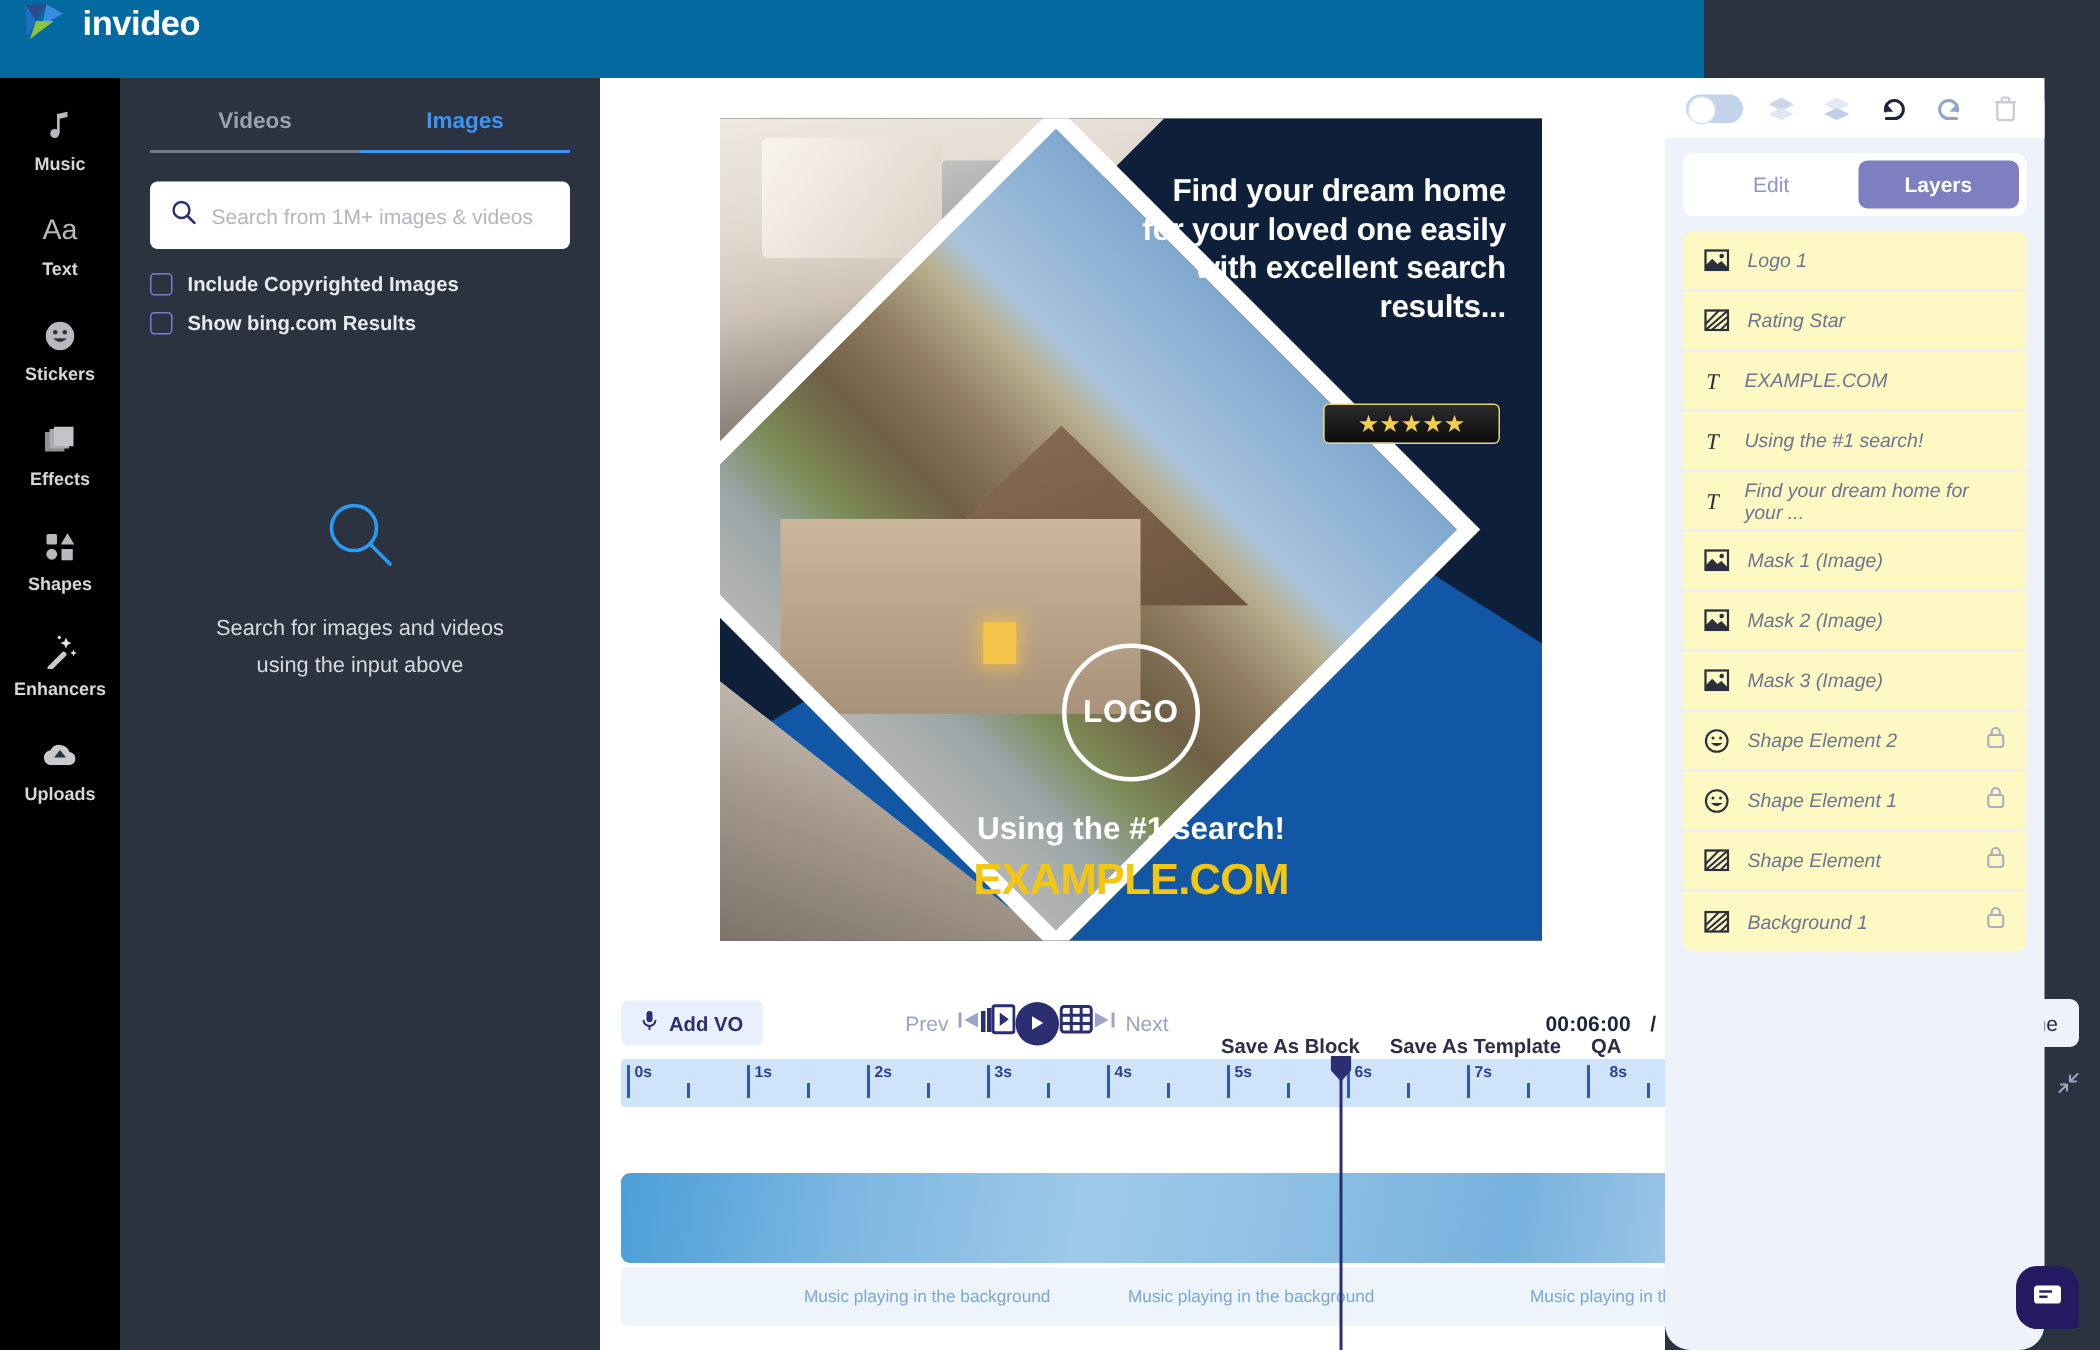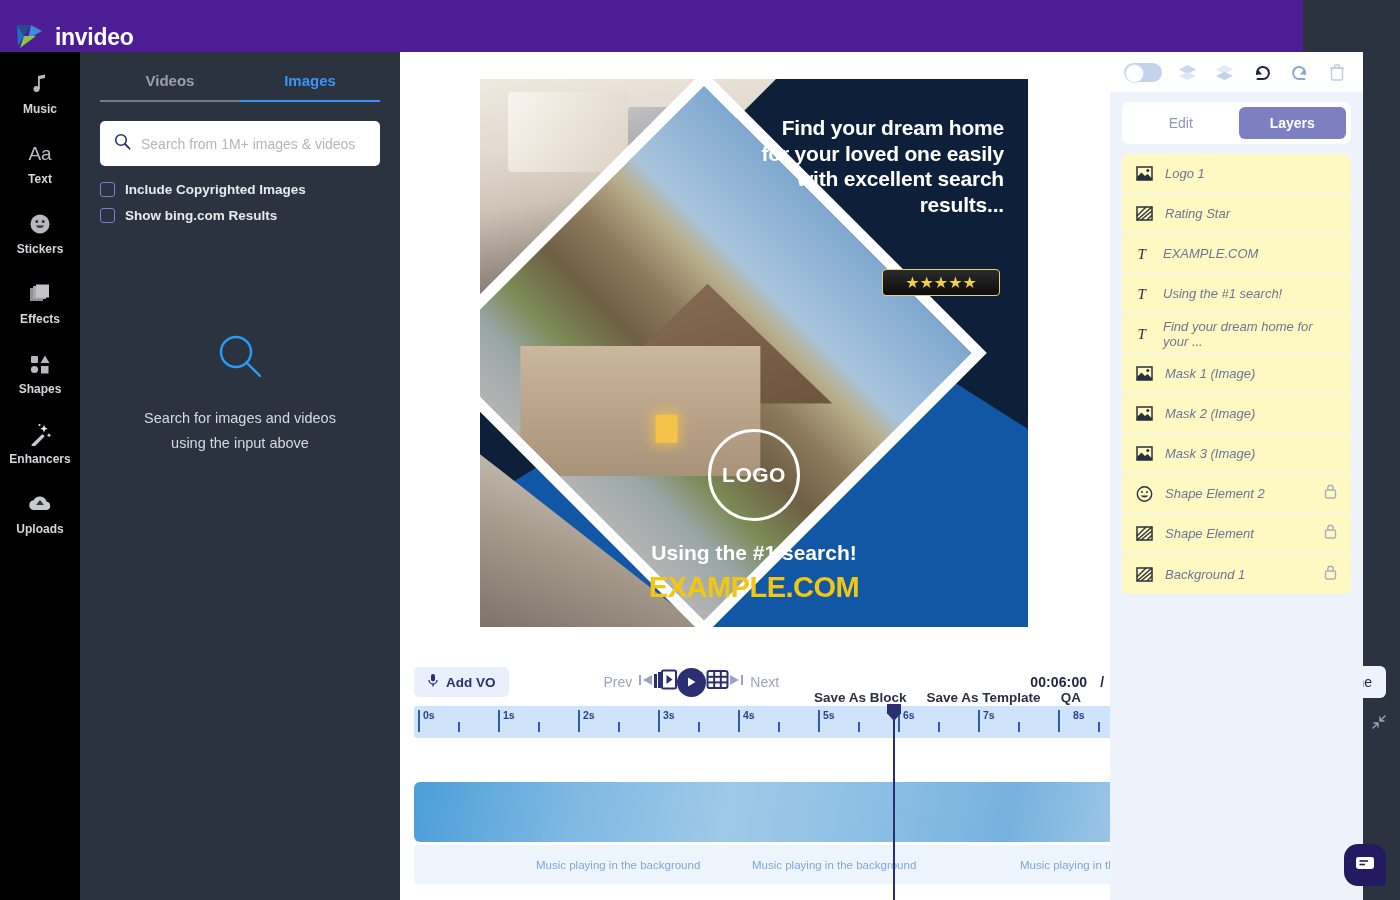--- a/index.html
+++ b/index.html
@@ -6,22 +6,22 @@
   html, body {
     width: 1400px; height: 900px;
     font-family: "Liberation Sans", sans-serif;
     overflow: hidden;
     background: #2b3340;
   }
   #app { position: relative; width: 1400px; height: 900px; }
 
   
   .topbar {
-    position: absolute; left: 0; top: 0; width: 1303px; height: 52px;
-    background: #4c1d95; display: flex; align-items: flex-end;
+    position: absolute; left: 0; top: 0; width: 1136px; height: 52px;
+    background: #0369a1; display: flex; align-items: flex-start;
   }
   .brand { display: flex; align-items: center; gap: 9px; padding-left: 14px; }
   .brand-logo { width: 32px; height: 30px; position: relative; }
   .brand-name { color: #fff; font-size: 23px; font-weight: 700; letter-spacing: -0.3px; }
   .topbar-right {
     margin-left: auto; display: flex; align-items: center; gap: 18px; padding-right: 20px;
   }
   .saved-label { color: #fff; font-size: 15px; }
   .export-btn {
     background: #3a95f7; color: #fff; border: none; border-radius: 5px;
@@ -265,20 +265,21 @@
   }
   .playhead-cap {
     position: absolute; left: -6px; top: 0; width: 14px; height: 17px;
     background: #2b2f72; clip-path: polygon(0 0, 100% 0, 100% 55%, 50% 100%, 0 55%);
   }
 
   
   .right {
     position: absolute; left: 1110px; top: 52px; width: 253px; height: 848px;
     background: #eef2fb;
+    border-radius: 17px;
   }
   .rtools {
     height: 40px; background: #fff; display: flex; align-items: center;
     padding: 0 14px; gap: 0; justify-content: space-between;
   }
   .toggle {
     width: 38px; height: 19px; border-radius: 10px; background: #c3d3ec; position: relative; cursor: pointer;
   }
   .toggle::after {
     content: ""; position: absolute; left: 1px; top: 1px; width: 17px; height: 17px;
@@ -776,20 +777,35 @@
             </svg>
           </span>
           <span class="layer-name">Shape Element 2</span>
           <span class="lock"><svg width="13" height="15" viewBox="0 0 13 15">
               <rect x="1.5" y="6" width="10" height="8" rx="1.6" fill="none" stroke="#a9afbe" stroke-width="1.4"></rect>
               <path d="M3.8 6 L3.8 4 A2.7 2.7 0 0 1 9.2 4 L9.2 6" fill="none" stroke="#a9afbe" stroke-width="1.4"></path>
             </svg></span>
         </div>
         <div class="layer">
           <span style="display: flex;">
+            <svg width="17" height="16" viewBox="0 0 17 16">
+              <circle cx="8.5" cy="8" r="7.2" fill="none" stroke="#2a2f3d" stroke-width="1.4"></circle>
+              <circle cx="6" cy="6" r="1" fill="#2a2f3d"></circle>
+              <circle cx="11" cy="6" r="1" fill="#2a2f3d"></circle>
+              <path d="M4.6 9.4 Q8.5 13.6 12.4 9.4 Z" fill="#2a2f3d"></path>
+            </svg>
+          </span>
+          <span class="layer-name">Shape Element 1</span>
+          <span class="lock"><svg width="13" height="15" viewBox="0 0 13 15">
+              <rect x="1.5" y="6" width="10" height="8" rx="1.6" fill="none" stroke="#a9afbe" stroke-width="1.4"></rect>
+              <path d="M3.8 6 L3.8 4 A2.7 2.7 0 0 1 9.2 4 L9.2 6" fill="none" stroke="#a9afbe" stroke-width="1.4"></path>
+            </svg></span>
+        </div>
+        <div class="layer">
+          <span style="display: flex;">
             <svg width="17" height="15" viewBox="0 0 17 15">
               <rect x="1" y="1" width="15" height="13" fill="none" stroke="#2a2f3d" stroke-width="1.5"></rect>
               <path d="M1 10 L10 1 M1 14 L16 1 M5 14 L16 5 M11 14 L16 9" stroke="#2a2f3d" stroke-width="1.4"></path>
             </svg>
           </span>
           <span class="layer-name">Shape Element</span>
           <span class="lock"><svg width="13" height="15" viewBox="0 0 13 15">
               <rect x="1.5" y="6" width="10" height="8" rx="1.6" fill="none" stroke="#a9afbe" stroke-width="1.4"></rect>
               <path d="M3.8 6 L3.8 4 A2.7 2.7 0 0 1 9.2 4 L9.2 6" fill="none" stroke="#a9afbe" stroke-width="1.4"></path>
             </svg></span>

